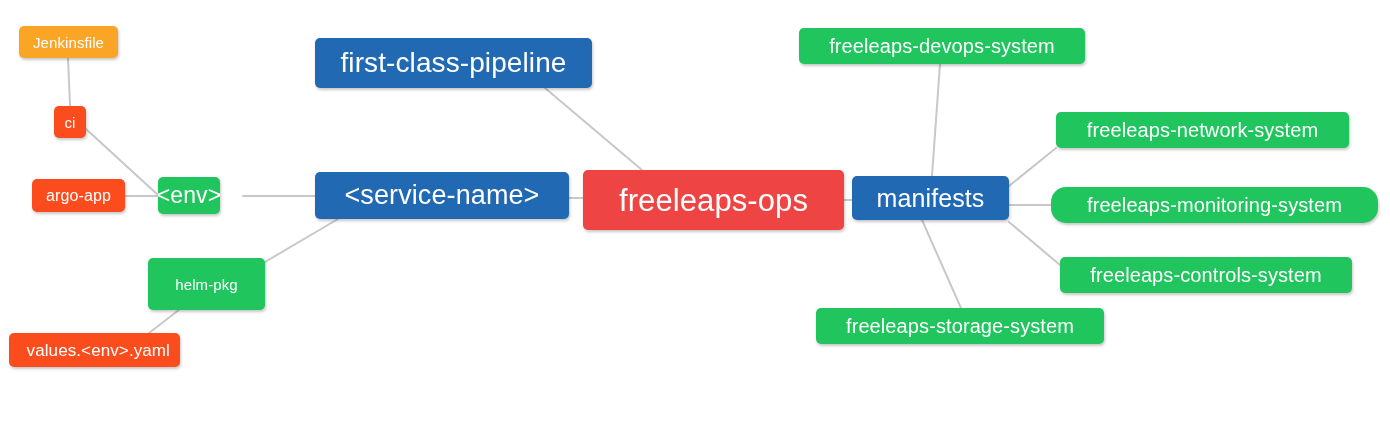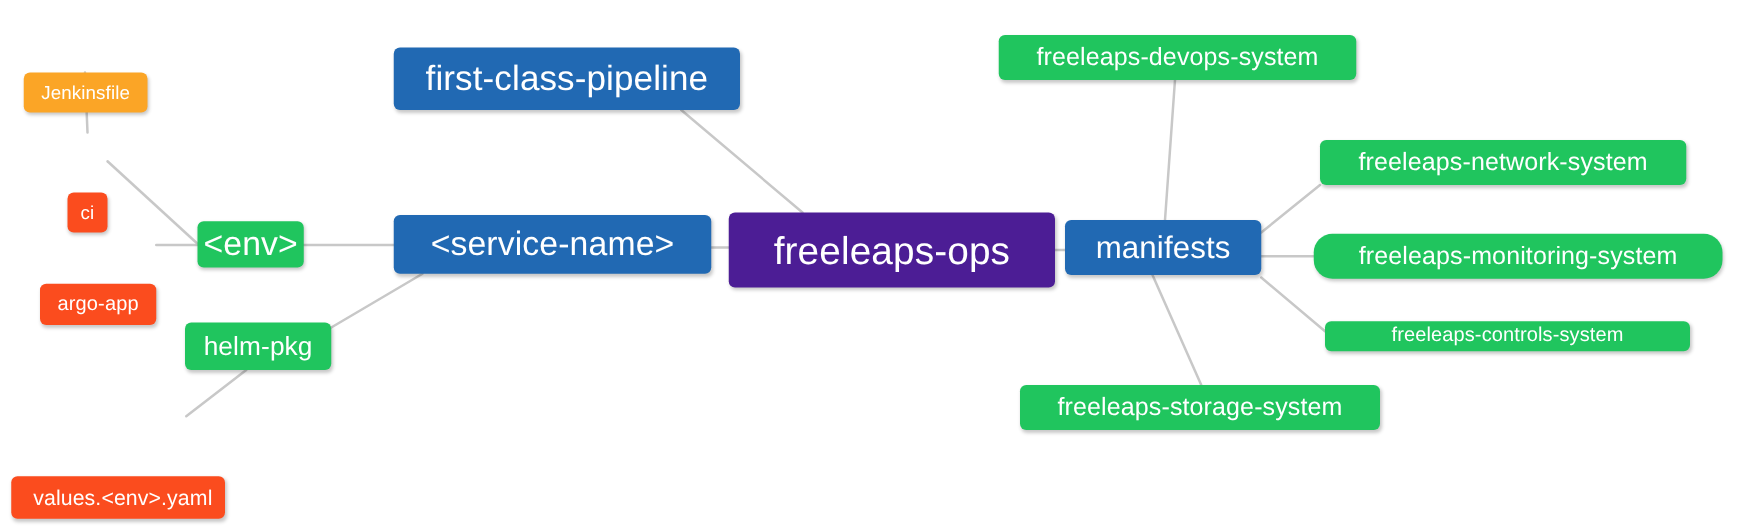--- a/index.html
+++ b/index.html
@@ -33,36 +33,34 @@
     justify-content: center;
     border-radius: 5px;
     color: #ffffff;
     white-space: nowrap;
     line-height: 1;
     box-shadow: 1px 2px 3px rgba(0,0,0,0.22);
     padding: 0 10px;
     letter-spacing: 0.1px;
   }
   .n-root {
-    background: #4c1d95;
+    background: #ef4444;
     justify-content: center;
   }
   .n-blue {
     background: #2169b3;
   }
   .n-green {
     background: #20c55e;
   }
   .n-orange {
     background: #fba526;
-    margin-top: 32px;
   }
   .n-red {
     background: #fb4c1e;
-    margin-top: 48px;
   }
 </style>
 </head>
 <body>
 
 <div id="canvas">
   <svg id="edges" width="1390" height="421" viewBox="0 0 1390 421" xmlns="http://www.w3.org/2000/svg">
       <line x1="68" y1="58" x2="70" y2="106" stroke="#c8c8c8" stroke-width="2" stroke-linecap="round"></line>
       <line x1="86" y1="129" x2="158" y2="195" stroke="#c8c8c8" stroke-width="2" stroke-linecap="round"></line>
       <line x1="125" y1="196" x2="158" y2="196" stroke="#c8c8c8" stroke-width="2" stroke-linecap="round"></line>
@@ -81,24 +79,24 @@
   <div id="nodes">
       <div class="node n-orange" style="left: 19px; top: 26px; width: 99px; height: 32px; font-size: 15px;">
         <span>Jenkinsfile</span>
       </div>
       <div class="node n-red" style="left: 54px; top: 106px; width: 32px; height: 32px; font-size: 15px;">
         <span>ci</span>
       </div>
       <div class="node n-red" style="left: 32px; top: 179px; width: 93px; height: 33px; font-size: 16px;">
         <span>argo-app</span>
       </div>
-      <div class="node n-green" style="left: 158px; top: 177px; width: 85px; height: 37px; font-size: 27px;">
+      <div class="node n-green" style="left: 158px; top: 177px; width: 62px; height: 37px; font-size: 23px;">
         <span>&lt;env&gt;</span>
       </div>
-      <div class="node n-green" style="left: 148px; top: 258px; width: 117px; height: 38px; font-size: 21px;">
+      <div class="node n-green" style="left: 148px; top: 258px; width: 117px; height: 52px; font-size: 15px;">
         <span>helm-pkg</span>
       </div>
       <div class="node n-red" style="left: 9px; top: 333px; width: 171px; height: 34px; font-size: 17px; justify-content: flex-end;">
         <span>values.&lt;env&gt;.yaml</span>
       </div>
       <div class="node n-blue" style="left: 315px; top: 38px; width: 277px; height: 50px; font-size: 28px;">
         <span>first-class-pipeline</span>
       </div>
       <div class="node n-blue" style="left: 315px; top: 172px; width: 254px; height: 47px; font-size: 27px; align-items: center;">
         <span>&lt;service-name&gt;</span>
@@ -111,20 +109,20 @@
       </div>
       <div class="node n-green" style="left: 799px; top: 28px; width: 286px; height: 36px; font-size: 20px;">
         <span>freeleaps-devops-system</span>
       </div>
       <div class="node n-green" style="left: 1056px; top: 112px; width: 293px; height: 36px; font-size: 20px;">
         <span>freeleaps-network-system</span>
       </div>
       <div class="node n-green" style="left: 1051px; top: 187px; width: 327px; height: 36px; font-size: 20px; border-radius: 15px;">
         <span>freeleaps-monitoring-system</span>
       </div>
-      <div class="node n-green" style="left: 1060px; top: 257px; width: 292px; height: 24px; font-size: 16px;">
+      <div class="node n-green" style="left: 1060px; top: 257px; width: 292px; height: 36px; font-size: 20px;">
         <span>freeleaps-controls-system</span>
       </div>
       <div class="node n-green" style="left: 816px; top: 308px; width: 288px; height: 36px; font-size: 20px;">
         <span>freeleaps-storage-system</span>
       </div>
     </div>
 </div>
 
 </body></html>

